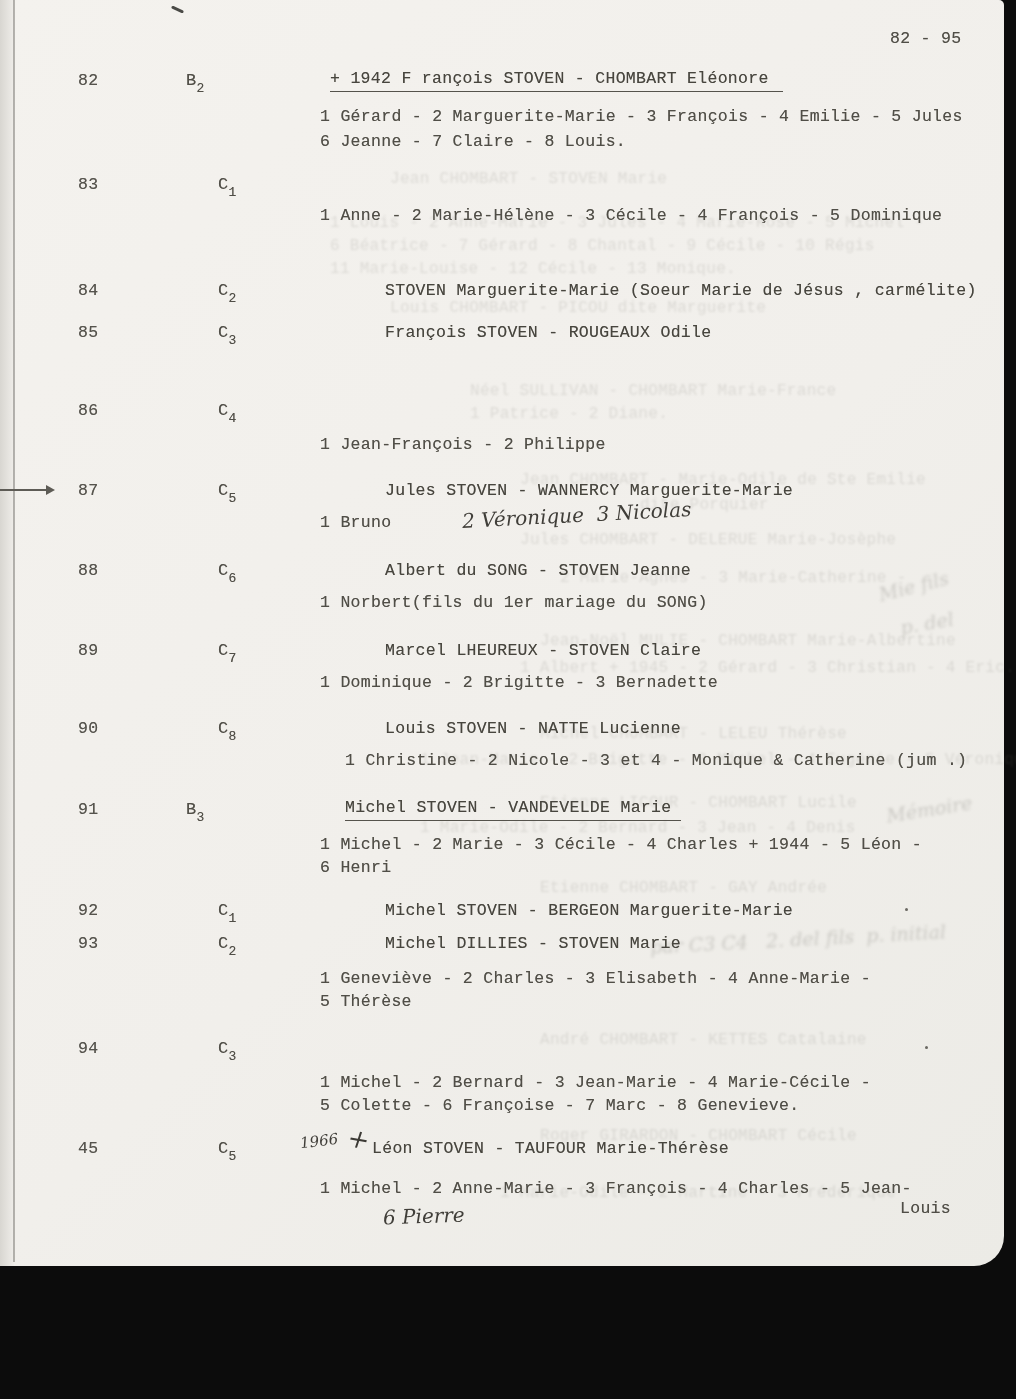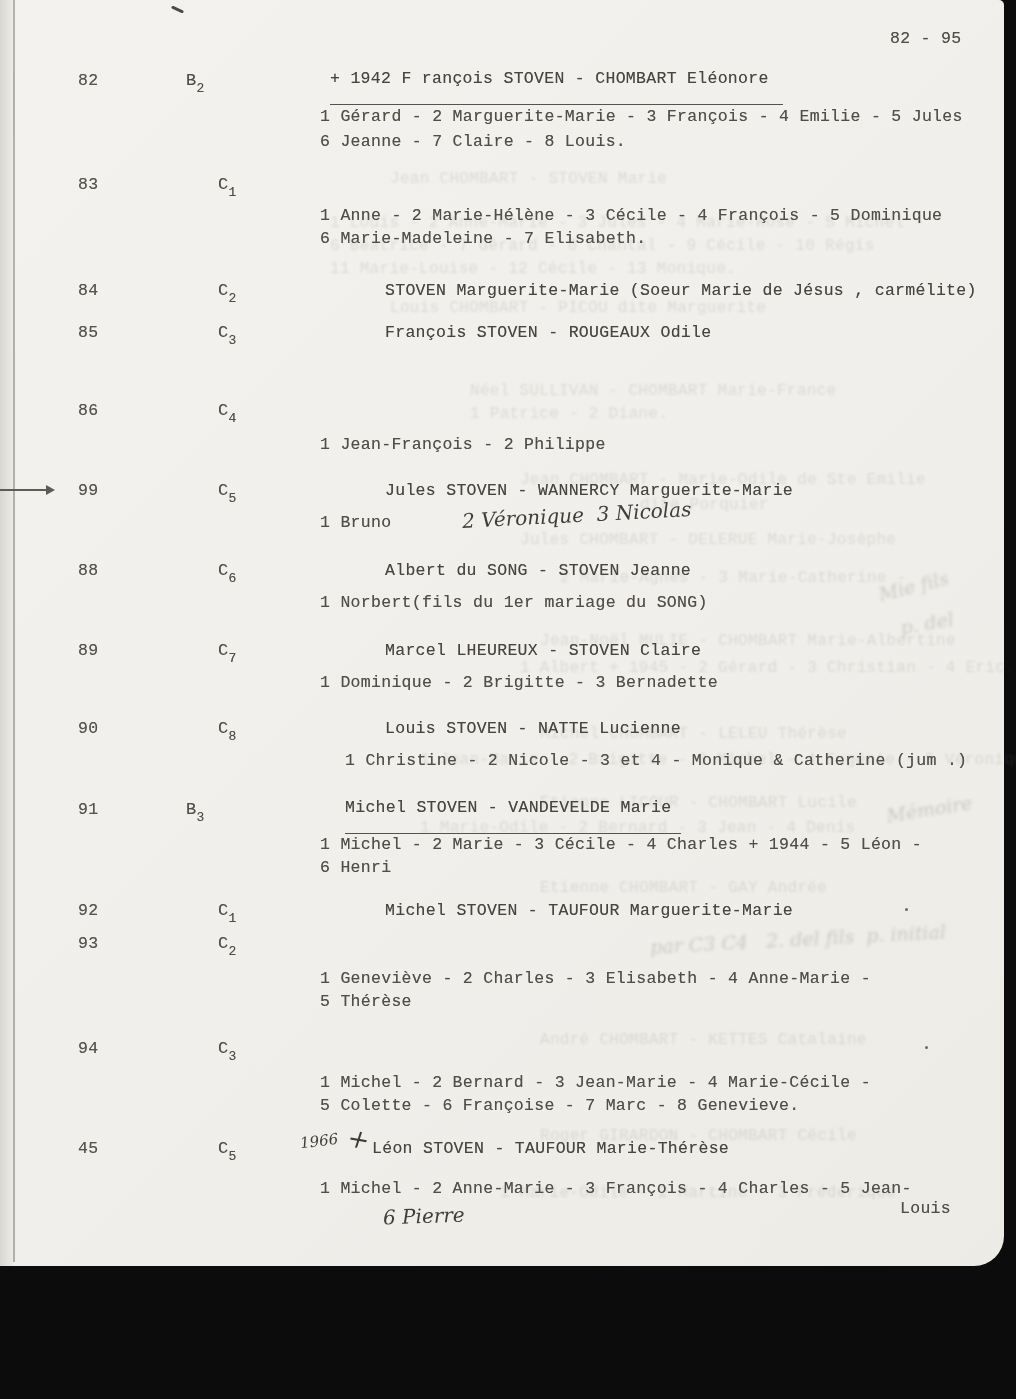--- a/index.html
+++ b/index.html
@@ -26,21 +26,21 @@
     position:absolute;left:171px;top:8px;width:13px;height:3px;
     background:#4a4a46;transform:rotate(24deg);border-radius:2px;
   }
   .tw{
     position:absolute;white-space:pre;
     font-size:16.5px;line-height:25px;letter-spacing:.3px;
     color:#504e47;
     text-shadow:0 0 .5px rgba(80,78,70,.55);
   }
   .title{color:#47453e;}
-  .u{border-bottom:1.6px solid #55534c;padding-bottom:16px;padding-right:14px;}
+  .u{border-bottom:1.6px solid #55534c;padding-bottom:3px;padding-right:14px;}
   .num{color:#55534d;}
   .code{font-size:17px;color:#504e47;}
   .code .sub{font-size:13px;vertical-align:-7px;letter-spacing:0;}
   .hand{
     position:absolute;white-space:pre;
     font-family:"DejaVu Serif","Liberation Serif",serif;
     font-style:italic;color:#403e39;font-size:20px;
   }
   .hand.small{font-size:15px;}
   .cross{
@@ -111,35 +111,34 @@
 
   <span class="tw num" style="top:68px;left:78px">82</span>
   <span class="tw code" style="top:68px;left:186px"><span>B</span><span class="sub">2</span></span>
   <span class="tw title" style="top:66px;left:330px"><span class="u">+ 1942 F rançois STOVEN - CHOMBART Eléonore</span></span>
   <span class="tw" style="top:104px;left:320px">1 Gérard - 2 Marguerite-Marie - 3 François - 4 Emilie - 5 Jules</span>
   <span class="tw" style="top:129px;left:320px">6 Jeanne - 7 Claire - 8 Louis.</span>
 
   <span class="tw num" style="top:172px;left:78px">83</span>
   <span class="tw code" style="top:172px;left:218px"><span>C</span><span class="sub">1</span></span>
   <span class="tw" style="top:203px;left:320px">1 Anne - 2 Marie-Hélène - 3 Cécile - 4 François - 5 Dominique</span>
-  <span class="tw" style="top:226px;left:320px">6 Marie-Madeleine - 7 Elisabeth.</span>
 
   <span class="tw num" style="top:278px;left:78px">84</span>
   <span class="tw code" style="top:278px;left:218px"><span>C</span><span class="sub">2</span></span>
   <span class="tw title" style="top:278px;left:385px">STOVEN Marguerite-Marie (Soeur Marie de Jésus , carmélite)</span>
 
   <span class="tw num" style="top:320px;left:78px">85</span>
   <span class="tw code" style="top:320px;left:218px"><span>C</span><span class="sub">3</span></span>
   <span class="tw title" style="top:320px;left:385px">François STOVEN - ROUGEAUX Odile</span>
 
   <span class="tw num" style="top:398px;left:78px">86</span>
   <span class="tw code" style="top:398px;left:218px"><span>C</span><span class="sub">4</span></span>
   <span class="tw" style="top:432px;left:320px">1 Jean-François - 2 Philippe</span>
 
-  <span class="tw num" style="top:478px;left:78px">99</span>
+  <span class="tw num" style="top:478px;left:78px">87</span>
   <span class="tw code" style="top:478px;left:218px"><span>C</span><span class="sub">5</span></span>
   <span class="tw title" style="top:478px;left:385px">Jules STOVEN - WANNERCY Marguerite-Marie</span>
   <span class="tw" style="top:510px;left:320px">1 Bruno</span>
   <span class="hand" style="top:503px;left:462px;transform:rotate(-3deg)">2 Véronique  3 Nicolas</span>
 
   <span class="tw num" style="top:558px;left:78px">88</span>
   <span class="tw code" style="top:558px;left:218px"><span>C</span><span class="sub">6</span></span>
   <span class="tw title" style="top:558px;left:385px">Albert du SONG - STOVEN Jeanne</span>
   <span class="tw" style="top:590px;left:320px">1 Norbert(fils du 1er mariage du SONG)</span>
 
@@ -154,24 +153,25 @@
   <span class="tw" style="top:748px;left:345px">1 Christine - 2 Nicole - 3 et 4 - Monique &amp; Catherine (jum .)</span>
 
   <span class="tw num" style="top:797px;left:78px">91</span>
   <span class="tw code" style="top:797px;left:186px"><span>B</span><span class="sub">3</span></span>
   <span class="tw title" style="top:795px;left:345px"><span class="u" style="padding-right:10px">Michel STOVEN - VANDEVELDE Marie</span></span>
   <span class="tw" style="top:832px;left:320px">1 Michel - 2 Marie - 3 Cécile - 4 Charles + 1944 - 5 Léon -</span>
   <span class="tw" style="top:855px;left:320px">6 Henri</span>
 
   <span class="tw num" style="top:898px;left:78px">92</span>
   <span class="tw code" style="top:898px;left:218px"><span>C</span><span class="sub">1</span></span>
-  <span class="tw title" style="top:898px;left:385px">Michel STOVEN - TAUFOUR Marguerite-Marie</span>
+  <span class="tw title" style="top:898px;left:385px">Michel STOVEN - BERGEON Marguerite-Marie</span>
 
   <span class="tw num" style="top:931px;left:78px">93</span>
   <span class="tw code" style="top:931px;left:218px"><span>C</span><span class="sub">2</span></span>
+  <span class="tw title" style="top:931px;left:385px">Michel DILLIES - STOVEN Marie</span>
   <span class="tw" style="top:966px;left:320px">1 Geneviève - 2 Charles - 3 Elisabeth - 4 Anne-Marie -</span>
   <span class="tw" style="top:989px;left:320px">5 Thérèse</span>
 
   <span class="tw num" style="top:1036px;left:78px">94</span>
   <span class="tw code" style="top:1036px;left:218px"><span>C</span><span class="sub">3</span></span>
   <span class="tw" style="top:1070px;left:320px">1 Michel - 2 Bernard - 3 Jean-Marie - 4 Marie-Cécile -</span>
   <span class="tw" style="top:1093px;left:320px">5 Colette - 6 Françoise - 7 Marc - 8 Genevieve.</span>
 
   <span class="tw num" style="top:1136px;left:78px">45</span>
   <span class="tw code" style="top:1136px;left:218px"><span>C</span><span class="sub">5</span></span>

